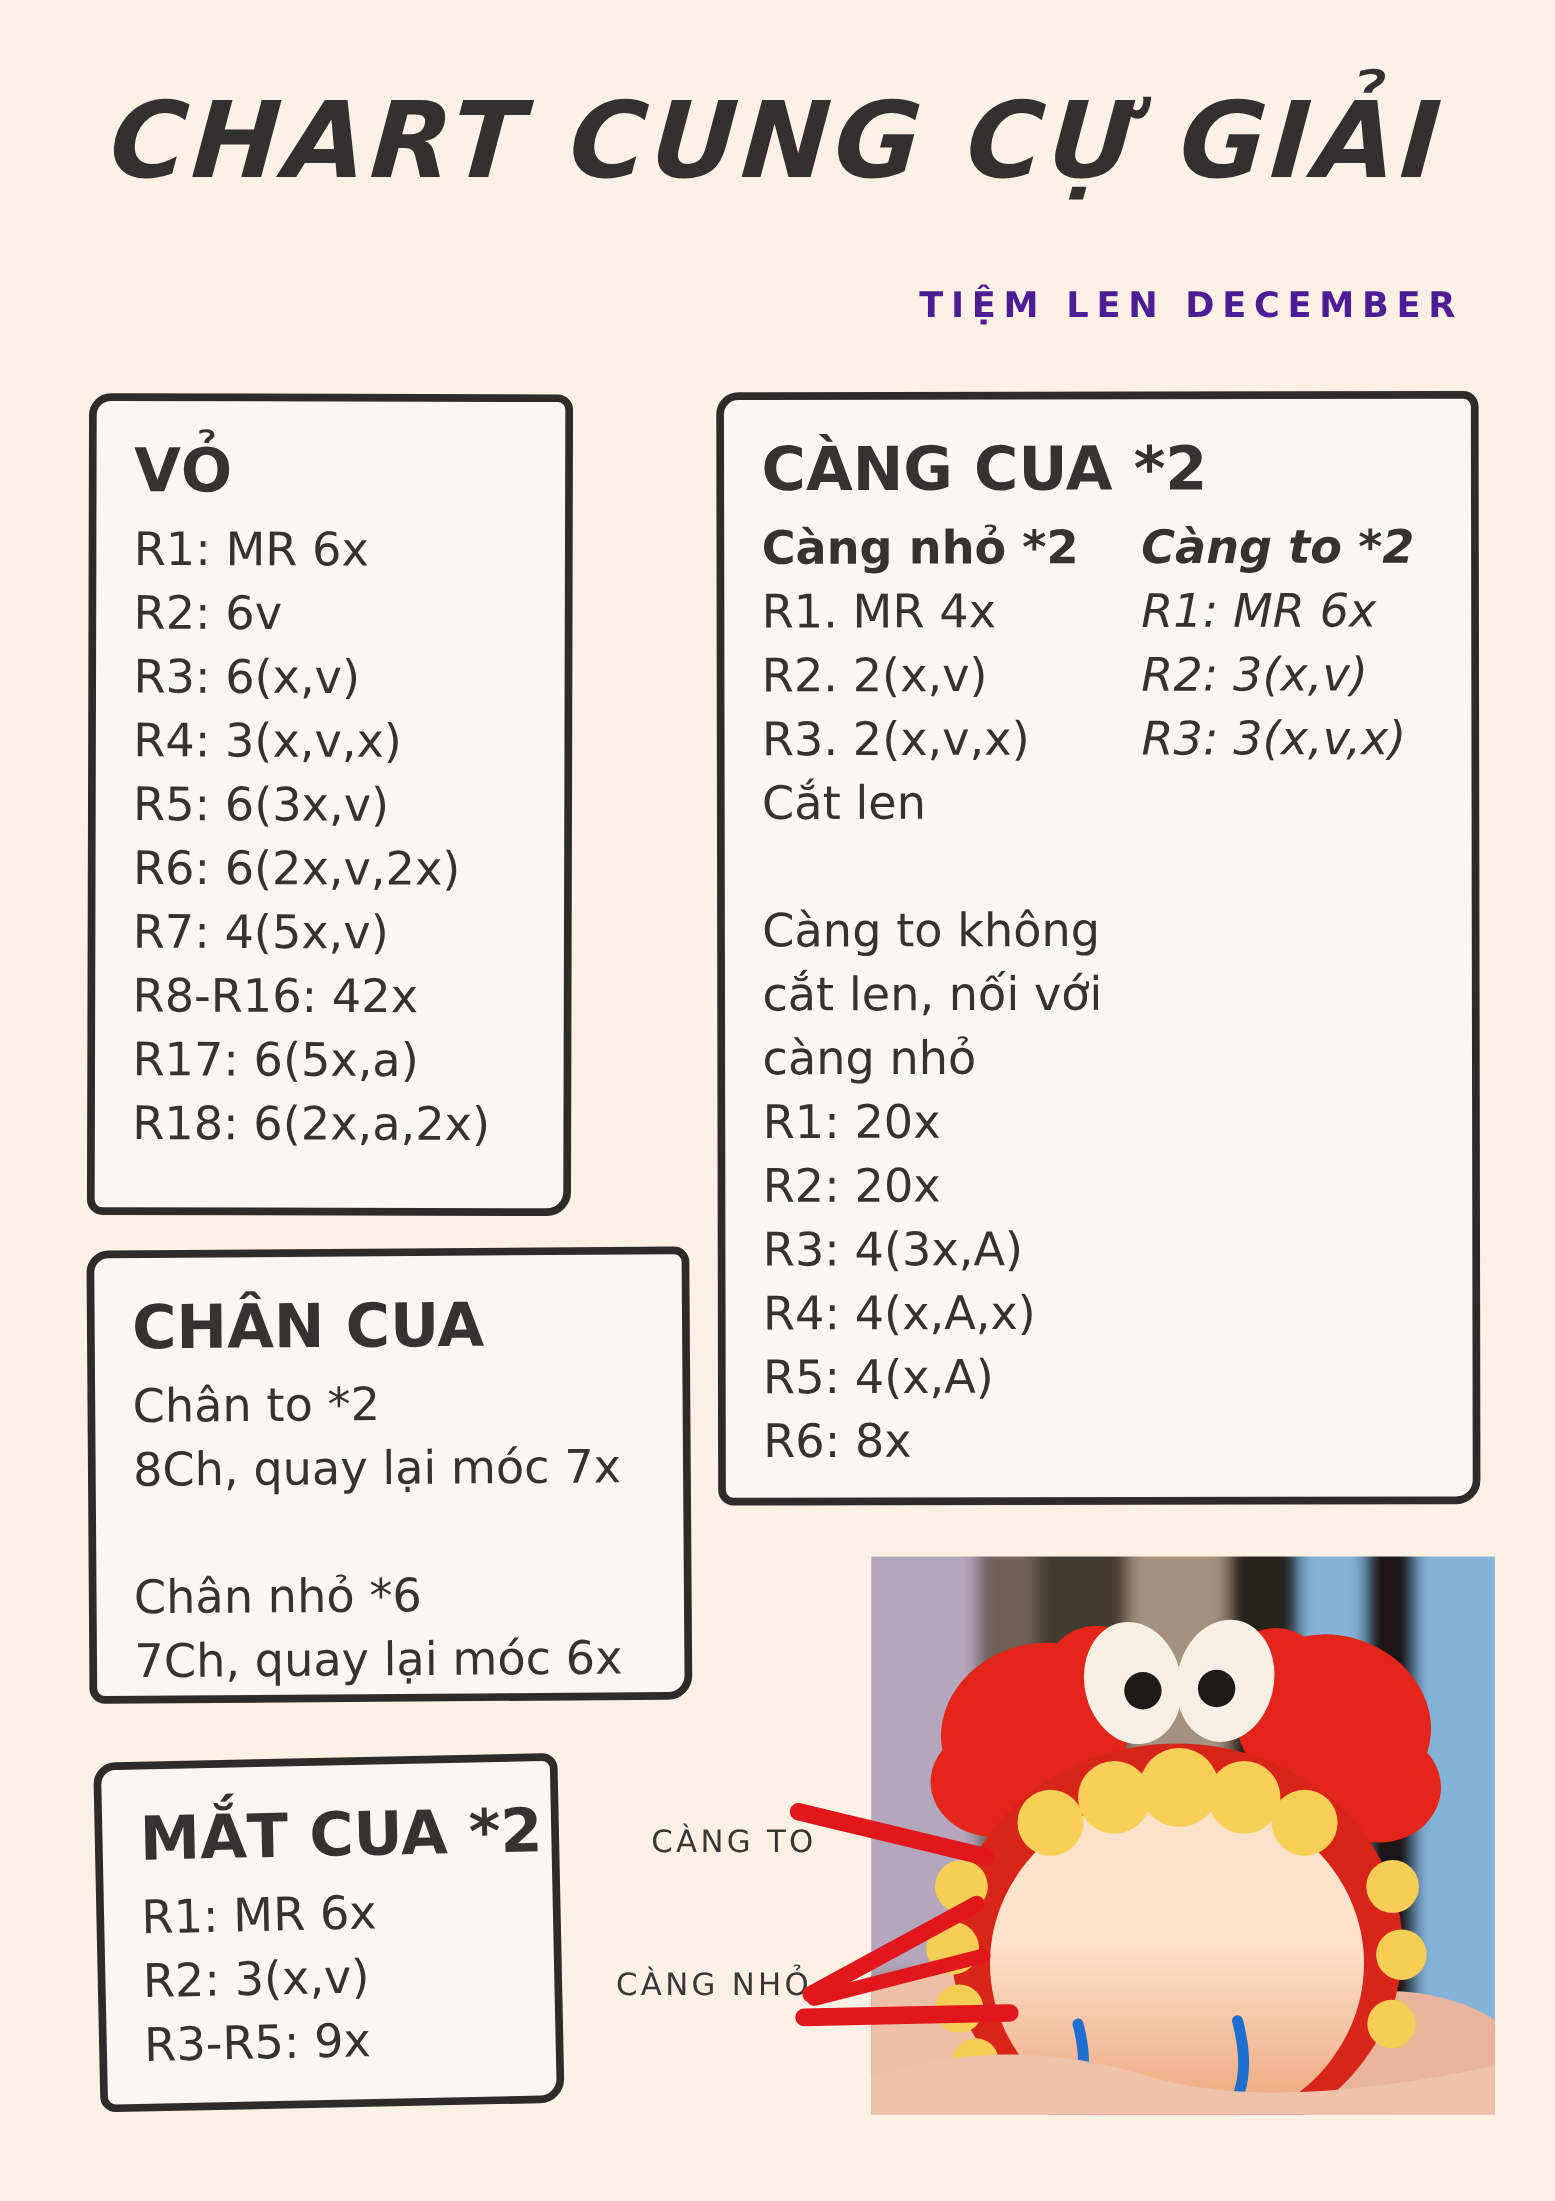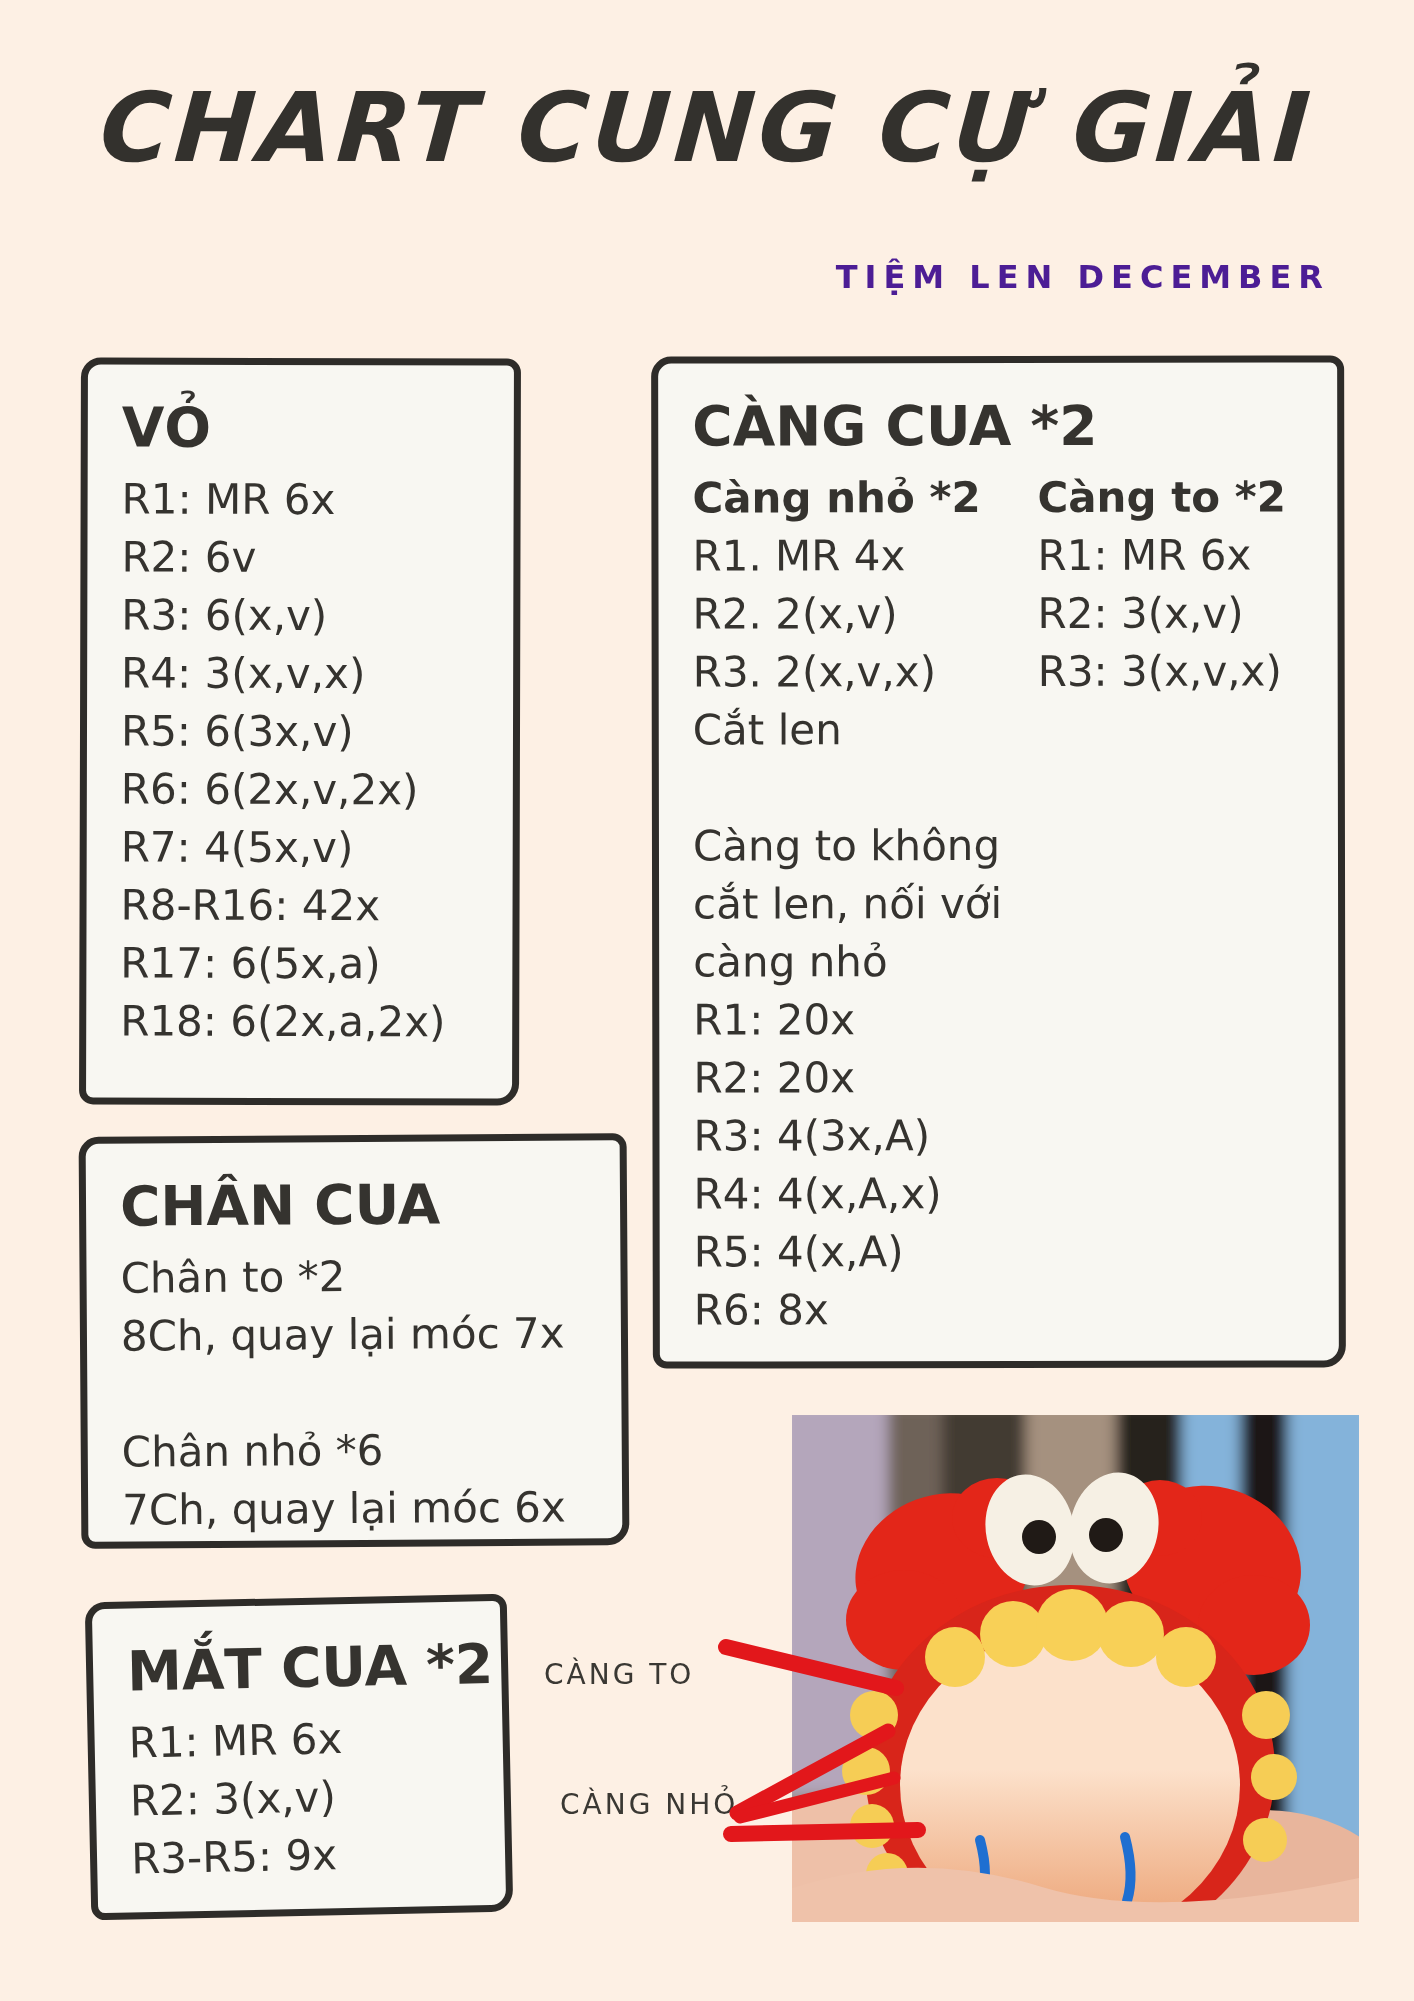--- a/index.html
+++ b/index.html
@@ -23,31 +23,31 @@
     position:absolute;background:#f8f7f2;border:7px solid #2e2c29;
     box-sizing:border-box;border-radius:20px 14px 22px 14px;
     padding:30px 28px 20px 34px;
   }
   .box-title{font-size:55px;font-weight:bold;line-height:1.2;margin-bottom:10px;white-space:nowrap;}
   .row{font-size:42px;line-height:58px;white-space:nowrap;}
   .row.bold{font-weight:bold;}
   .gap-above{margin-top:58px;}
   .cols{display:flex;}
   .col-small{width:345px;flex:0 0 auto;}
-  .col-big{flex:1 1 auto;}
+  .col-big{flex:1 1 auto;font-style:italic;}
   .photo-label{
     position:absolute;font-size:28px;letter-spacing:3px;color:#3a3833;white-space:nowrap;
   }
   #vo-box{left:80px;top:358px;width:440px;height:747px;transform:rotate(0.15deg);}
   #cang-cua-box{left:652px;top:356px;width:693px;height:1012px;transform:rotate(-0.1deg);}
   #chan-cua-box{left:80px;top:1135px;width:548px;height:412px;transform:rotate(-0.4deg);padding-right:16px;}
   #mat-cua-box{left:88px;top:1598px;width:422px;height:318px;transform:rotate(-1.2deg);}
   #crab-photo{position:absolute;left:792px;top:1415px;width:567px;height:507px;}
   #arrow-overlay{position:absolute;left:0;top:0;width:1414px;height:2001px;pointer-events:none;}
-  #label-cang-to{left:544px;top:1630px;margin-top:28px;}
+  #label-cang-to{left:592px;top:1630px;margin-top:28px;}
   #label-cang-nho{left:560px;top:1788px;}
 </style>
 </head>
 <body>
 
 <div class="page-title">CHART CUNG CỰ GIẢI</div>
 <div class="page-subtitle">TIỆM LEN DECEMBER</div>
 
 <div class="box" id="vo-box">
   <div class="box-title">VỎ</div>

